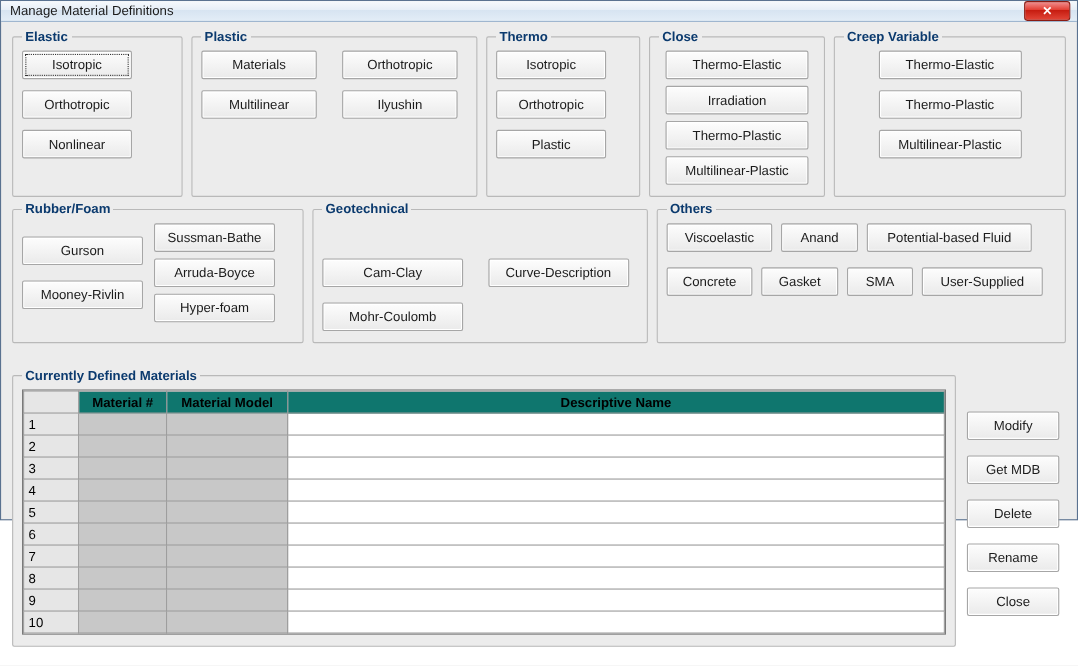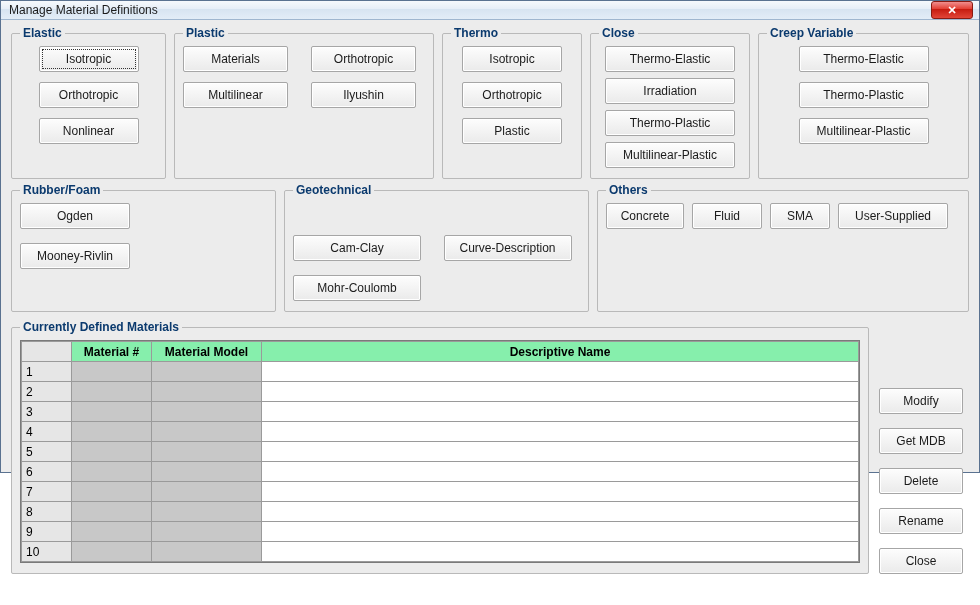--- a/index.html
+++ b/index.html
@@ -81,21 +81,21 @@
     outline: 1px dotted #333;
     outline-offset: -4px;
   }
   
   .g-elastic { width: 155px; }
   .g-plastic { width: 260px; }
   .g-thermo  { width: 140px; }
   .g-creep   { width: 160px; }
   .g-creepvar{ flex:1; min-width: 170px; }
 
-  .g-elastic .stack, .g-thermo .stack { display:flex; flex-direction:column; gap:10px; align-items:center; }
+  .g-elastic .stack, .g-thermo .stack { display:flex; flex-direction:column; gap:10px; align-items:flex-start; }
   .g-elastic .btn, .g-thermo .btn { width: 100px; }
 
   .g-plastic .grid { display:grid; grid-template-columns: 1fr 1fr; gap:10px 14px; }
   .g-plastic .btn { width: 105px; }
 
   .g-creep .stack { display:flex; flex-direction:column; gap:6px; align-items:center; }
   .g-creep .btn { width: 130px; }
 
   .g-creepvar .stack { display:flex; flex-direction:column; gap:10px; align-items:center; }
   .g-creepvar .btn { width: 130px; }
@@ -111,55 +111,55 @@
   .g-rubber .btn { width: 110px; }
 
   .g-geo .grid { display:grid; grid-template-columns:1fr 1fr; gap:14px 14px;margin-top:32px; }
   .g-geo .btn { width:128px; }
 
   .g-others .rows { display:flex; flex-direction:column; gap:14px; }
   .g-others .line { display:flex; gap:8px; }
   .g-others .btn { padding:0 10px; }
 
   
-  .bottom { flex:1; display:flex; gap:10px; margin-top:4px;}
+  .bottom { flex:1; display:flex; gap:10px; margin-top:18px;}
   .g-defined { flex:1; padding:6px 10px 14px 10px; border:1px solid #b9b9b9; border-radius:2px; }
   .g-defined legend { color:#0b3a6e; padding:0 3px; }
 
   .tbl-wrap { border:1px solid #7a7a7a; background:#fff; }
   table.tbl { border-collapse:collapse; width:100%; table-layout:fixed; }
   table.tbl th, table.tbl td {
     border:1px solid #9a9a9a;
     height:20px;
     padding:0 4px;
     font-size:12px;
   }
   table.tbl th {
-    background:#86efac;
+    background:#0f766e;
     font-weight:bold;
     text-align:center;
   }
   table.tbl td.rownum {
     background:#e6e6e6;
     text-align:left;
     width:50px;
   }
   col.c0 { width:50px; }
   col.c1 { width:80px; }
   col.c2 { width:110px; }
   col.c3 { }
   table.tbl td.gray { background:#c8c8c8; }
   table.tbl th.corner { background:#e6e6e6; }
 
   .sidebtns {
     width:90px;
     display:flex;
     flex-direction:column;
     gap:14px;
-    justify-content:flex-end;
+    justify-content:flex-start;
     padding-top:40px;
   }
   .sidebtns .btn { width:84px; height:26px; }
 </style>
 </head>
 <body>
 
 <div class="window">
   <div class="titlebar">
     <div class="title">Manage Material Definitions</div>
@@ -215,41 +215,51 @@
           <div class="btn">Multilinear-Plastic</div>
         </div>
       </fieldset>
     </div>
 
     <div class="row2">
       <fieldset class="group g-rubber">
         <legend>Rubber/Foam</legend>
         <div class="cols">
           <div class="colA">
-            <div class="btn">Ogden</div>
+            <div class="btn">Gurson</div>
             <div class="btn">Mooney-Rivlin</div>
+          </div>
+          <div class="colB">
+            <div class="btn">Sussman-Bathe</div>
+            <div class="btn">Arruda-Boyce</div>
+            <div class="btn">Hyper-foam</div>
           </div>
         </div>
       </fieldset>
 
       <fieldset class="group g-geo">
         <legend>Geotechnical</legend>
         <div class="grid">
           <div class="btn">Cam-Clay</div>
           <div class="btn">Curve-Description</div>
           <div class="btn">Mohr-Coulomb</div>
         </div>
       </fieldset>
 
       <fieldset class="group g-others">
         <legend>Others</legend>
         <div class="rows">
           <div class="line">
+            <div class="btn" style="width:96px">Viscoelastic</div>
+            <div class="btn" style="width:70px">Anand</div>
+            <div class="btn" style="width:150px">Potential-based Fluid</div>
+          </div>
+          <div class="line">
             <div class="btn" style="width:78px">Concrete</div>
-            <div class="btn" style="width:70px">Fluid</div>
+            <div class="btn" style="width:70px">Gasket</div>
             <div class="btn" style="width:60px">SMA</div>
             <div class="btn" style="width:110px">User-Supplied</div>
           </div>
         </div>
       </fieldset>
     </div>
 
     <div class="bottom">
       <fieldset class="group g-defined">
         <legend>Currently Defined Materials</legend>

